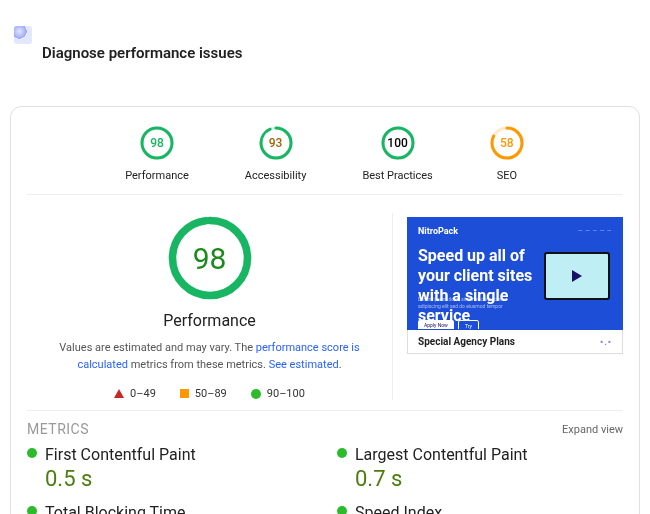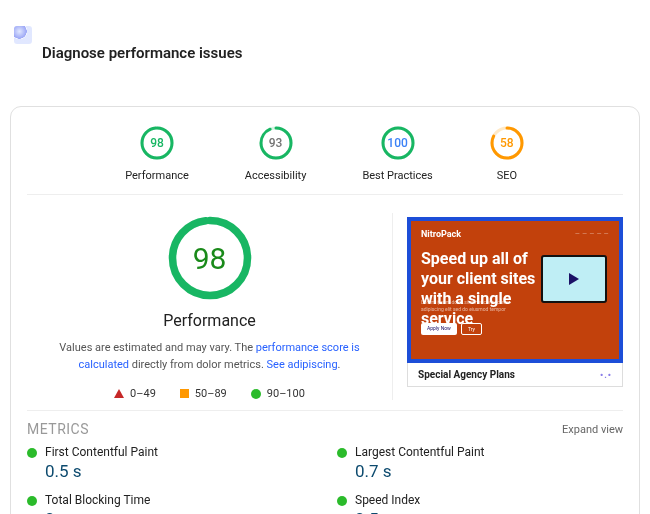--- a/index.html
+++ b/index.html
@@ -85,23 +85,23 @@
     border-right: 5px solid transparent; border-bottom: 9px solid #c62828;
   }
   .sq { width: 9px; height: 9px; background: #ff9800; }
   .ci { width: 10px; height: 10px; border-radius: 50%; background: #2bbb2b; }
   .preview-col {
     width: 230px;
     padding: 4px 0 0 14px;
     display: flex; flex-direction: column;
   }
   .thumb {
-    width: 216px; height: 146px;
-    border: 4px solid #1d4ed8;
-    background: #c2410c;
+    width: 216px; height: 113px;
+    border: 1px solid #1d4ed8;
+    background: #1d4ed8;
     position: relative;
     color: #fff;
     overflow: hidden;
   }
   .thumb .brand { position: absolute; top: 8px; left: 10px; font-size: 9px; font-weight: 700; }
   .thumb .nav { position: absolute; top: 8px; right: 10px; font-size: 6px; opacity: 0.6; letter-spacing: 0.5px; }
   .thumb .headline {
     position: absolute; top: 28px; left: 10px; width: 120px;
     font-size: 16px; font-weight: 700; line-height: 1.25;
   }
@@ -134,22 +134,22 @@
   }
   .metrics-head .expand { font-size: 11px; color: #666; cursor: pointer; text-align: right; }
   .metrics-grid {
     display: grid;
     grid-template-columns: 1fr 1fr;
     column-gap: 24px;
     row-gap: 12px;
   }
   .metric { display: flex; align-items: flex-start; gap: 8px; }
   .dot { width: 10px; height: 10px; border-radius: 50%; background: #2bbb2b; margin-top: 3px; flex-shrink:0;}
-  .metric .mname { font-size: 12px; color: #222; margin-bottom: 2px; }
-  .metric .mval { font-size: 17px; color: #0c4a6e; font-weight: 400; }
+  .metric .mname { font-size: 16px; color: #222; margin-bottom: 2px; }
+  .metric .mval { font-size: 22px; color: #4d7c0f; font-weight: 400; }
 </style>
 </head>
 <body>
 
 <div class="page">
   <div class="header">
     <div class="logo"></div>
     <div class="title">Diagnose performance issues</div>
   </div>
 
@@ -161,28 +161,28 @@
           <div class="gauge"><svg viewBox="0 0 36 36">
               <circle cx="18" cy="18" r="15" fill="none" stroke="#d6f5e4" stroke-width="3"></circle>
               <circle cx="18" cy="18" r="15" fill="none" stroke="#18b663" stroke-width="3" stroke-linecap="round" stroke-dasharray="92.36282401553991 94.24777960769379" transform="rotate(-90 18 18)"></circle>
             </svg><div class="num" style="color:#18b663">98</div></div>
           <div class="gauge-label">Performance</div>
         </div>
         <div class="gauge-item">
           <div class="gauge"><svg viewBox="0 0 36 36">
               <circle cx="18" cy="18" r="15" fill="none" stroke="#d6f5e4" stroke-width="3"></circle>
               <circle cx="18" cy="18" r="15" fill="none" stroke="#18b663" stroke-width="3" stroke-linecap="round" stroke-dasharray="87.65043503515523 94.24777960769379" transform="rotate(-90 18 18)"></circle>
-            </svg><div class="num" style="color:#737373">93</div></div>
+            </svg><div class="num" style="color:#a16207">93</div></div>
           <div class="gauge-label">Accessibility</div>
         </div>
         <div class="gauge-item">
           <div class="gauge"><svg viewBox="0 0 36 36">
               <circle cx="18" cy="18" r="15" fill="none" stroke="#d6f5e4" stroke-width="3"></circle>
               <circle cx="18" cy="18" r="15" fill="none" stroke="#18b663" stroke-width="3" stroke-linecap="round" stroke-dasharray="94.24777960769379 94.24777960769379" transform="rotate(-90 18 18)"></circle>
-            </svg><div class="num" style="color:#3b82f6">100</div></div>
+            </svg><div class="num" style="color:#000000">100</div></div>
           <div class="gauge-label">Best Practices</div>
         </div>
         <div class="gauge-item">
           <div class="gauge"><svg viewBox="0 0 36 36">
               <circle cx="18" cy="18" r="15" fill="none" stroke="#ffe9c7" stroke-width="3"></circle>
               <circle cx="18" cy="18" r="15" fill="none" stroke="#ff9800" stroke-width="3" stroke-linecap="round" stroke-dasharray="77.2831792783089 94.24777960769379" transform="rotate(-90 18 18)"></circle>
             </svg><div class="num" style="color:#ff9800">58</div></div>
           <div class="gauge-label">SEO</div>
         </div>
       </div>
@@ -191,21 +191,21 @@
       <div class="perf-col">
         <div class="big-gauge">
           <svg viewBox="0 0 36 36">
             <circle cx="18" cy="18" r="15" fill="none" stroke-width="3" id="big-track" stroke="#d6f5e4"></circle>
             <circle cx="18" cy="18" r="15" fill="none" stroke-width="3" stroke-linecap="round" transform="rotate(-90 18 18)" id="big-arc" stroke="#18b663" stroke-dasharray="92.36282401553991 94.24777960769379"></circle>
           </svg>
           <div class="num">98</div>
         </div>
         <div class="big-gauge-label">Performance</div>
         <div class="disclaimer">
-          <span>Values are estimated and may vary. The </span><a>performance score is calculated</a><span> directly from dolor metrics. </span><a>See adipiscing</a><span>.</span>
+          <span>Values are estimated and may vary. The </span><a>performance score is calculated</a><span> metrics from these metrics. </span><a>See estimated</a><span>.</span>
         </div>
         <div class="legend">
           <div class="item">
               <div class="tri"></div>
               <span>0–49</span>
             </div>
           <div class="item">
               <div class="sq"></div>
               <span>50–89</span>
             </div>

